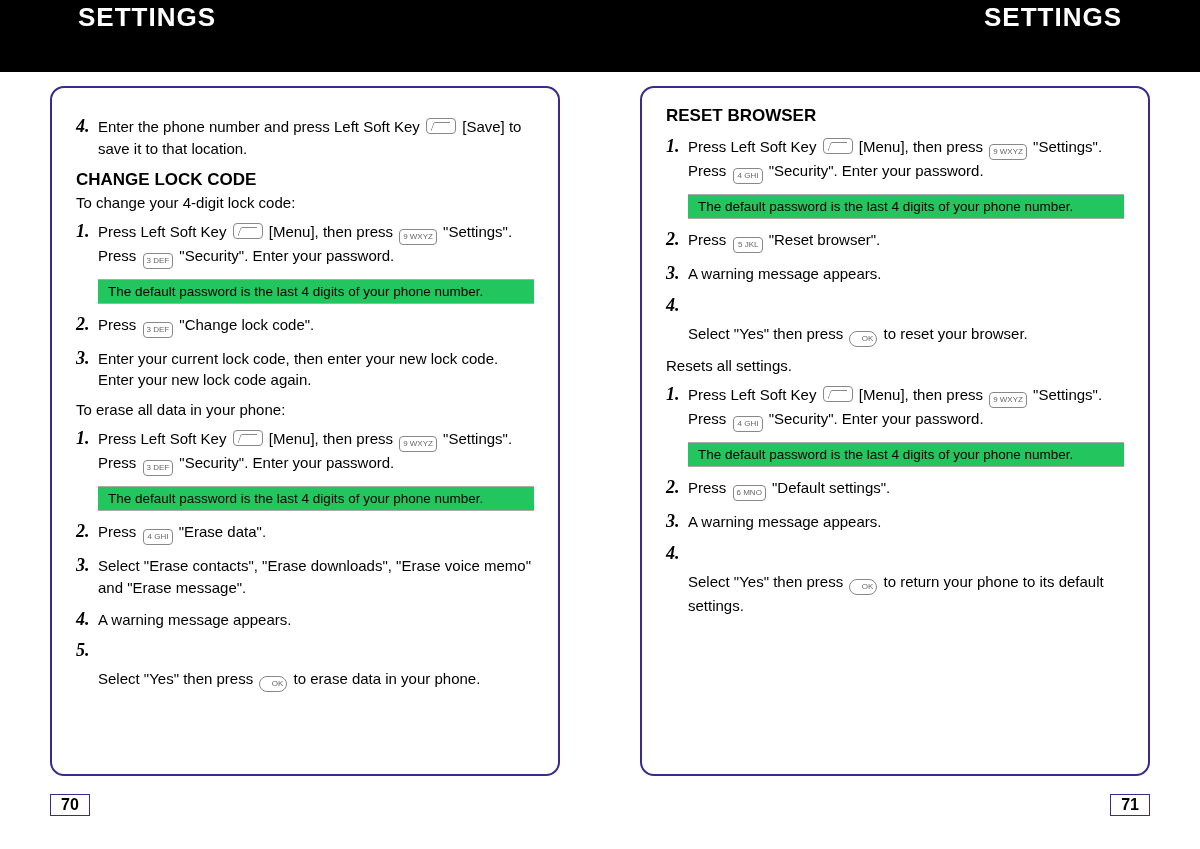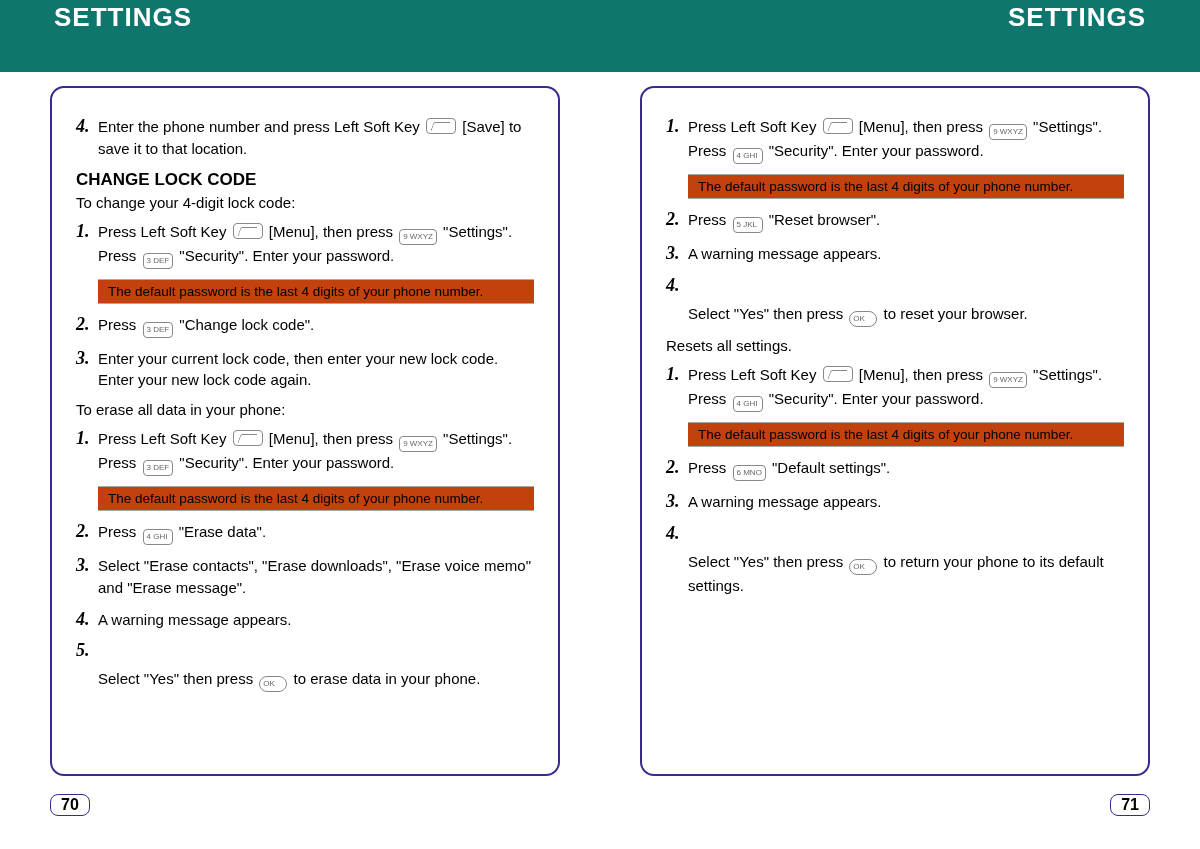--- a/index.html
+++ b/index.html
@@ -5,26 +5,26 @@
   * { box-sizing: border-box; }
   body {
     margin: 0;
     width: 1200px;
     height: 849px;
     font-family: "Helvetica Neue", Arial, sans-serif;
     background: #fff;
     color: #000;
   }
   .header {
-    background: #0f766e;
+    background: #000000;
     height: 72px;
     display: flex;
     align-items: flex-start;
     justify-content: space-between;
-    padding: 0 54px;
+    padding: 0 78px;
   }
   .header-title {
     color: #fff;
     font-weight: 700;
     font-size: 26px;
     letter-spacing: 1px;
     font-stretch: condensed;
     margin-top: 2px;
   }
   .pages {
@@ -65,41 +65,41 @@
     font-style: italic;
     font-weight: 700;
     font-size: 18px;
     color: #000;
     width: 22px;
     flex-shrink: 0;
     line-height: 1.2;
   }
   .step-body { flex: 1; }
   .note-box {
-    background: #c2410c;
+    background: #22c55e;
     border-top: 1px solid #aaa;
     border-bottom: 1px solid #aaa;
     font-size: 13.5px;
     padding: 4px 10px;
     margin: 6px 0 6px 22px;
     font-stretch: condensed;
   }
   .keycap {
     display: inline-block;
     border: 1px solid #888;
     border-radius: 4px;
     min-width: 30px;
     height: 16px;
     vertical-align: -2px;
     margin: 0 2px;
     background: #fff;
     position: relative;
     font-size: 8px;
     line-height: 14px;
-    text-align: left;
+    text-align: right;
     color: #666;
     padding: 0 3px;
     font-style: normal;
   }
   .keycap.ok {
     border-radius: 10px;
     min-width: 28px;
     margin-top: 36px;
   }
   .keycap.softkey::before {
@@ -112,21 +112,21 @@
     transform: skewX(-20deg);
     border-radius: 2px 0 0 0;
   }
   .keycap.softkey { color: transparent; }
   .page-num {
     position: absolute;
     bottom: -42px;
     font-weight: 700;
     font-size: 16px;
     border: 1.5px solid #3a2a8e;
-    border-radius: 8px;
+    border-radius: 0;
     padding: 1px 10px;
     background: #fff;
     text-align: center;
   }
   .page-left .page-num { left: -2px; }
   .page-right .page-num { right: -2px; margin-left: 21px; }
 </style>
 </head>
 <body>
 
@@ -224,20 +224,21 @@
         </div>
       </div>
 
       <div class="page-num">70</div>
     </div>
   </div>
 
   <div class="page page-right">
     <div class="box">
 
+      <div class="section-title" style="margin-top:0">RESET BROWSER</div>
 
       <div class="step">
         <div class="step-num">1.</div>
         <div class="step-body">
           <span>Press Left Soft Key </span>
           <span class="keycap softkey"></span>
           <span> [Menu], then press </span>
           <span class="keycap">9 WXYZ</span>
           <span> "Settings". Press </span>
           <span class="keycap">4 GHI</span>

